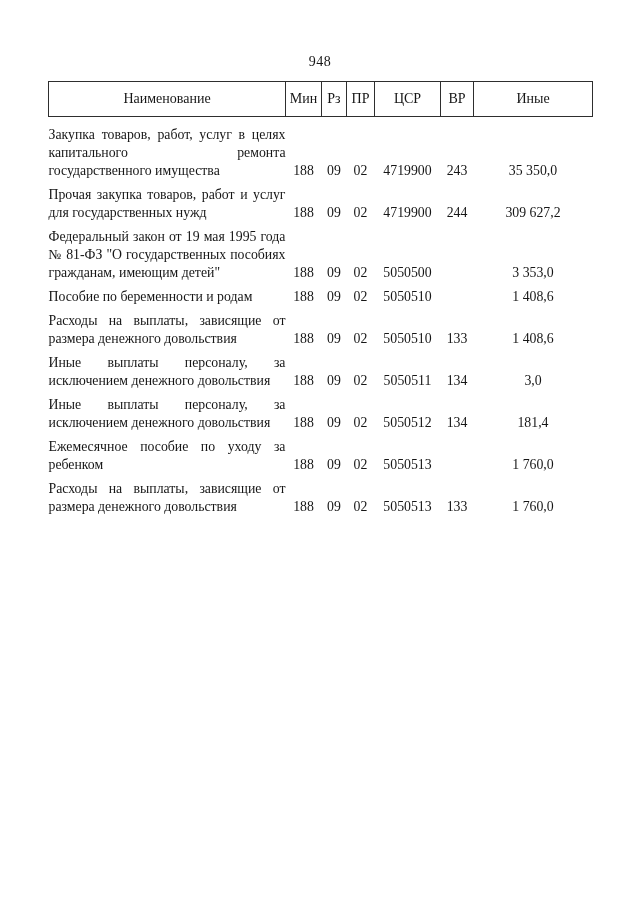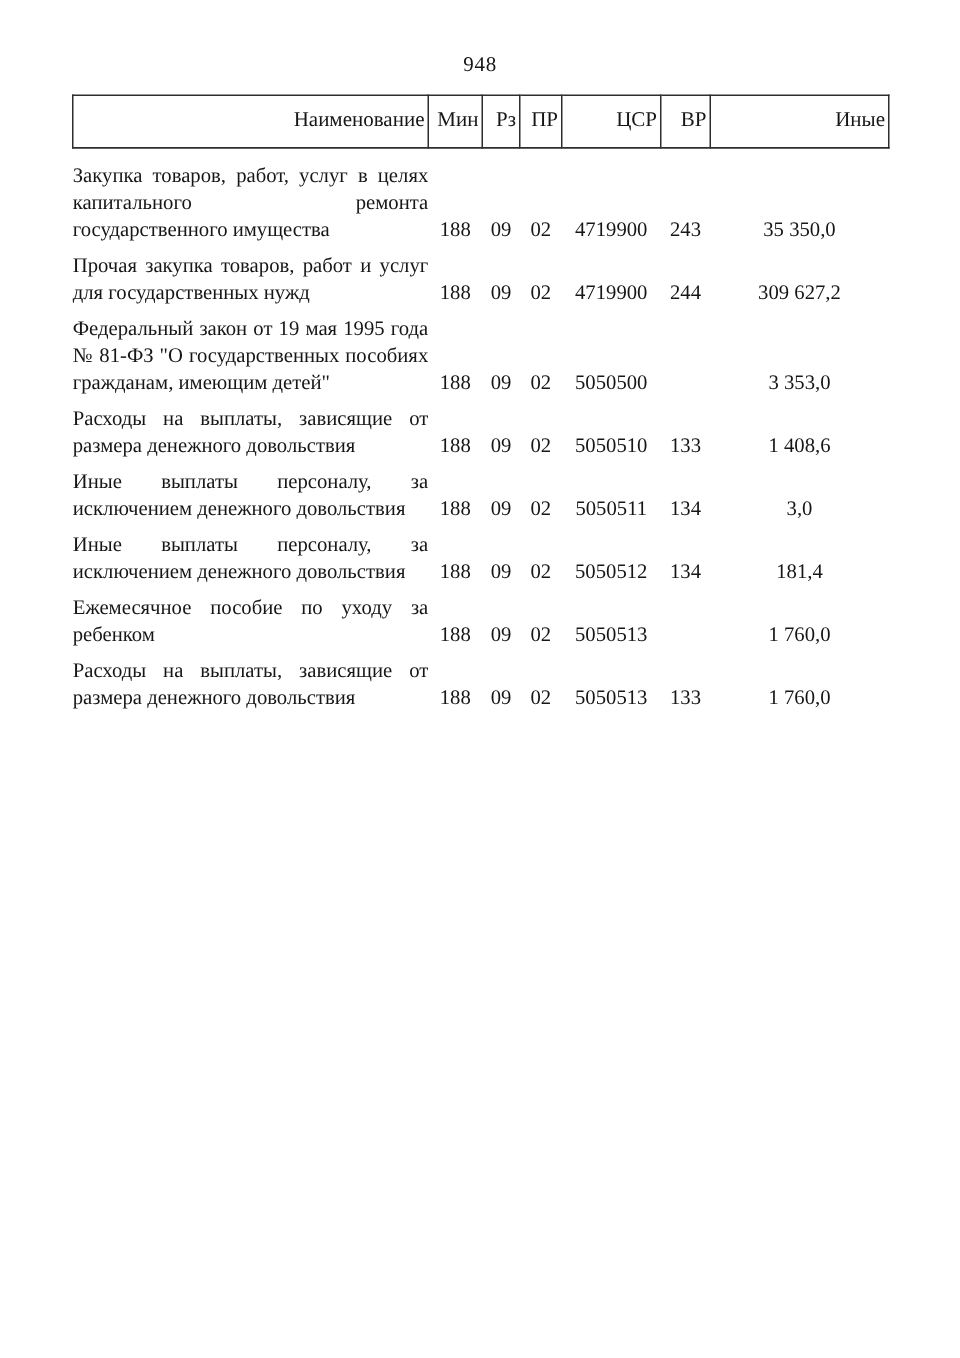--- a/index.html
+++ b/index.html
@@ -19,35 +19,36 @@
     width: 640px;
     height: 905px;
   }
   .page-number {
     padding-top: 36px;
     width: 544px;
     margin-left: 48px;
     text-align: center;
     font-size: 14px;
     letter-spacing: 0.5px;
+    margin-top: 18px;
   }
   table.budget {
     border-collapse: collapse;
     table-layout: fixed;
     width: 544px;
     margin: 11px 0 0 48px;
     font-size: 13.8px;
     line-height: 18px;
   }
   table.budget thead th {
     border: 1.5px solid #2e2e2e;
     font-weight: normal;
     height: 34px;
     font-size: 14px;
-    text-align: right;
+    text-align: center;
     vertical-align: middle;
     padding: 0 2px;
     background: #ffffff;
   }
   table.budget tbody td {
     vertical-align: bottom;
     padding: 6px 0 0 0;
   }
   table.budget tbody tr:first-child td {
     padding-top: 9px;
@@ -116,20 +117,29 @@
         <tr>
           <td class="name">Федеральный закон от 19 мая 1995 года №&nbsp;81-ФЗ "О&nbsp;государственных пособиях гражданам, имеющим детей"</td>
           <td class="num">188</td>
           <td class="num">09</td>
           <td class="num">02</td>
           <td class="num">5050500</td>
           <td class="num"></td>
           <td class="sum">3&nbsp;353,0</td>
         </tr>
         <tr>
+          <td class="name">Пособие по беременности и родам</td>
+          <td class="num">188</td>
+          <td class="num">09</td>
+          <td class="num">02</td>
+          <td class="num">5050510</td>
+          <td class="num"></td>
+          <td class="sum">1&nbsp;408,6</td>
+        </tr>
+        <tr>
           <td class="name">Расходы на выплаты, зависящие от размера денежного довольствия</td>
           <td class="num">188</td>
           <td class="num">09</td>
           <td class="num">02</td>
           <td class="num">5050510</td>
           <td class="num">133</td>
           <td class="sum">1&nbsp;408,6</td>
         </tr>
         <tr>
           <td class="name">Иные выплаты персоналу, за исключением денежного довольствия</td>

